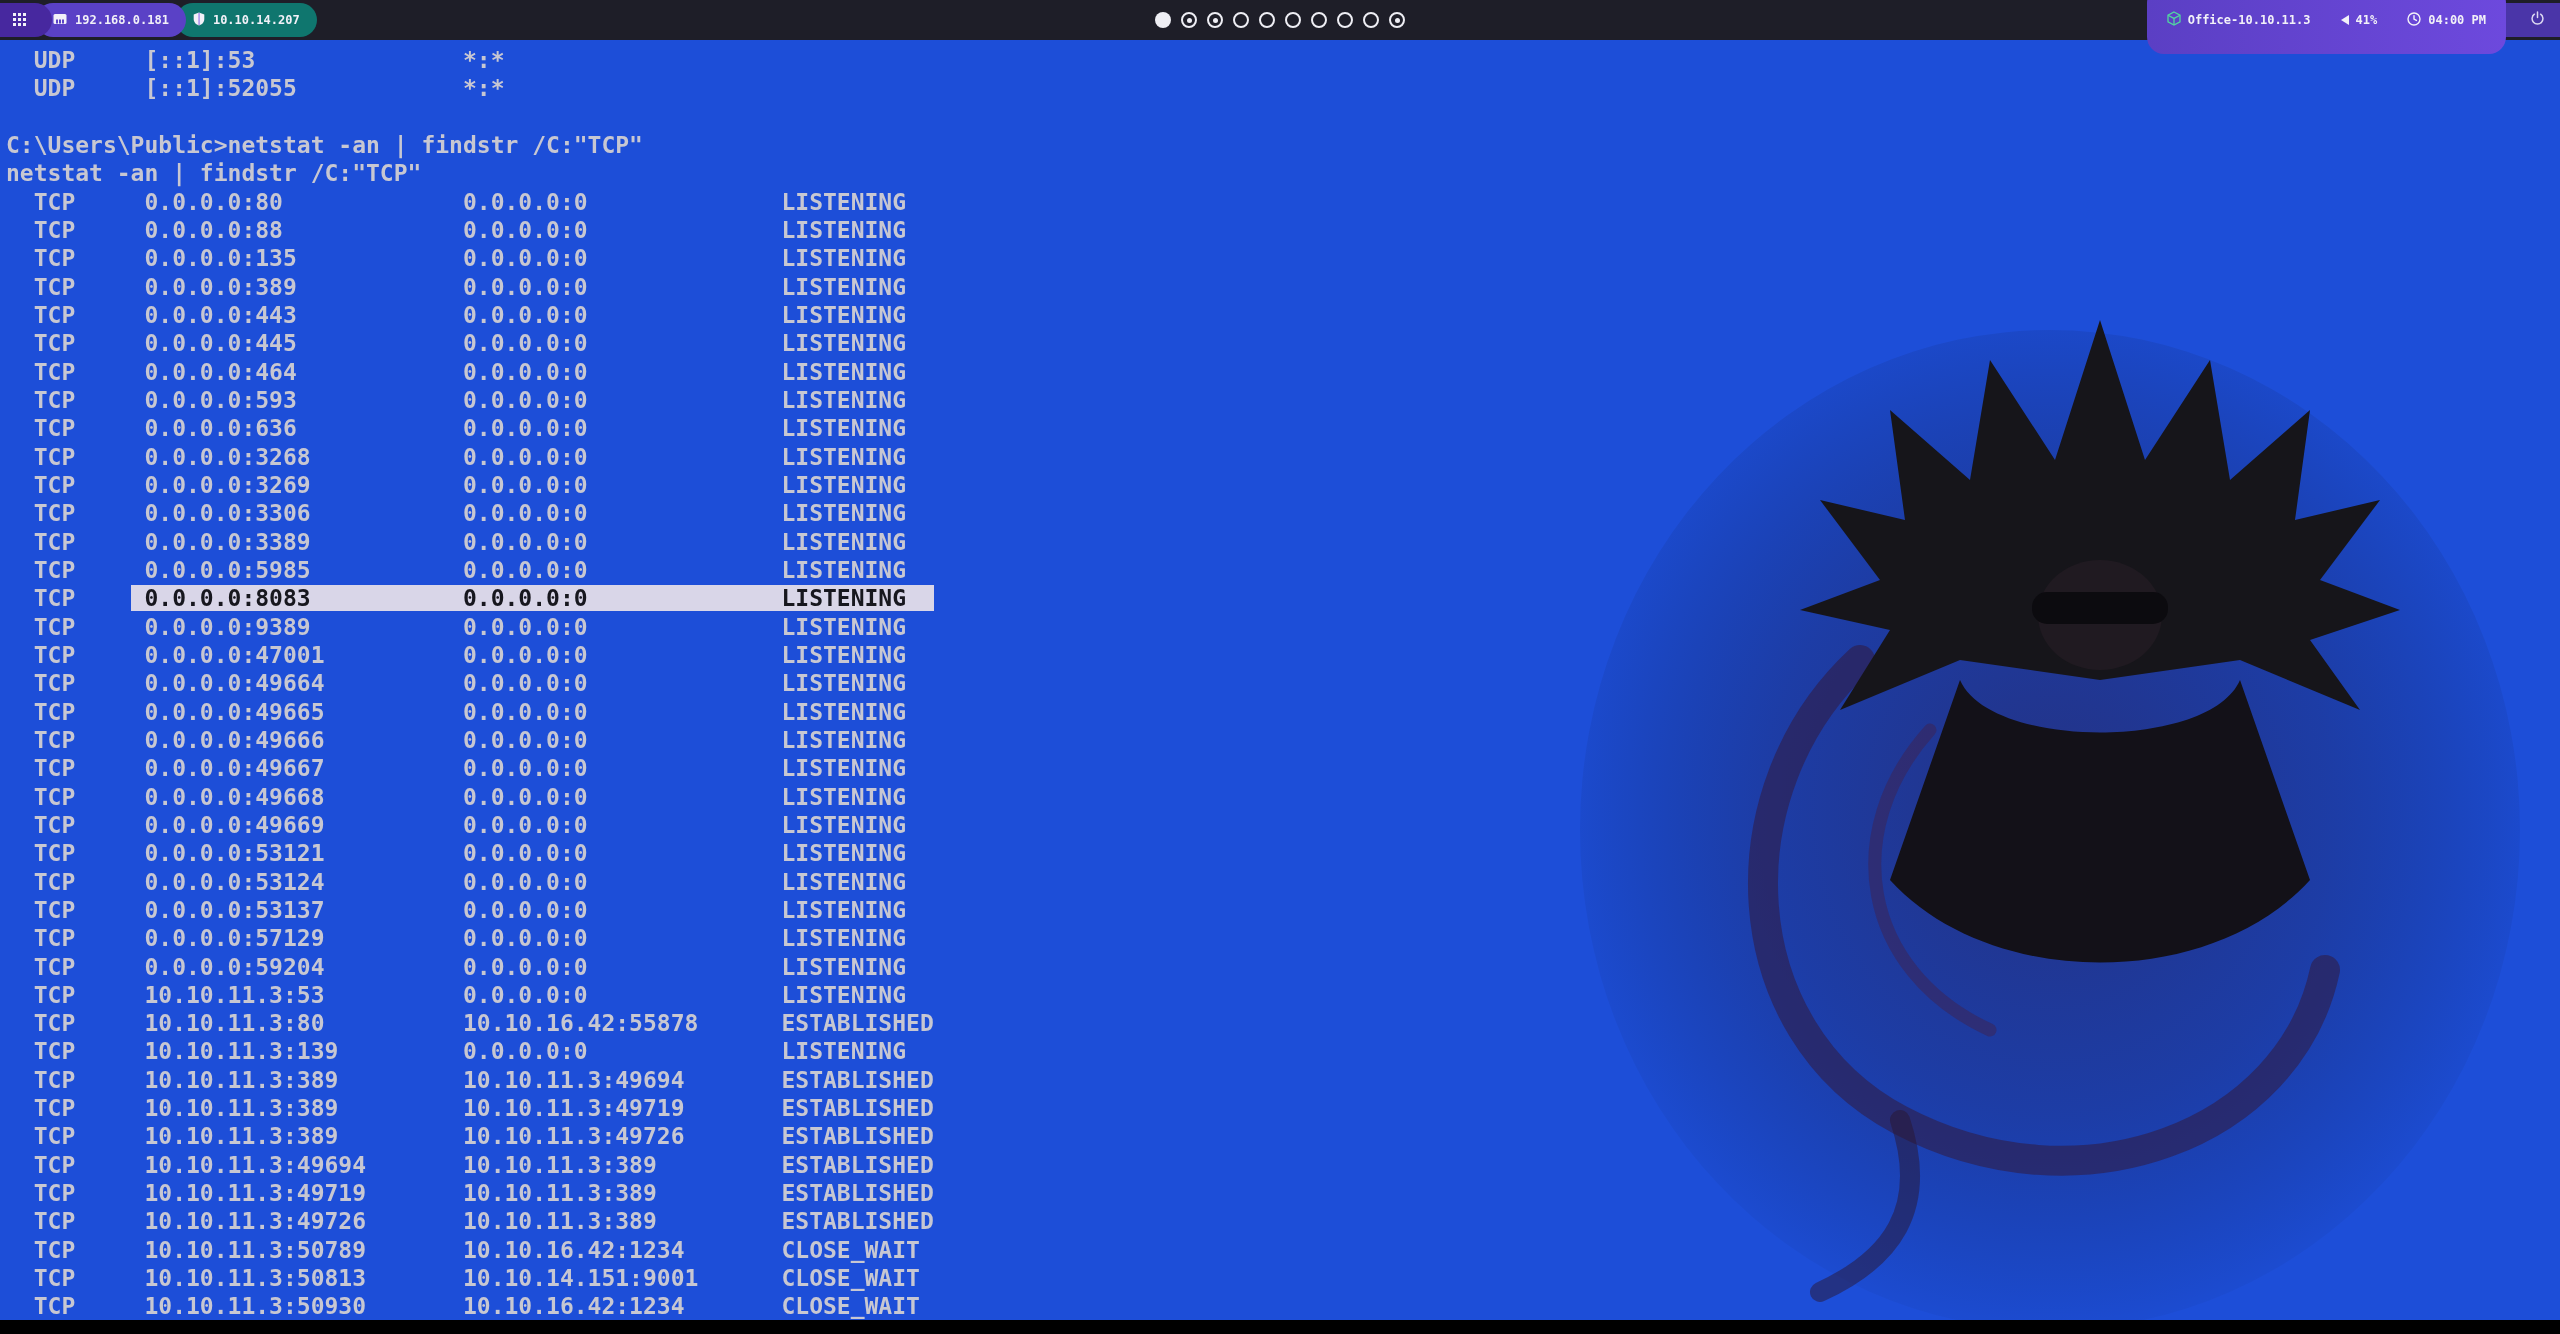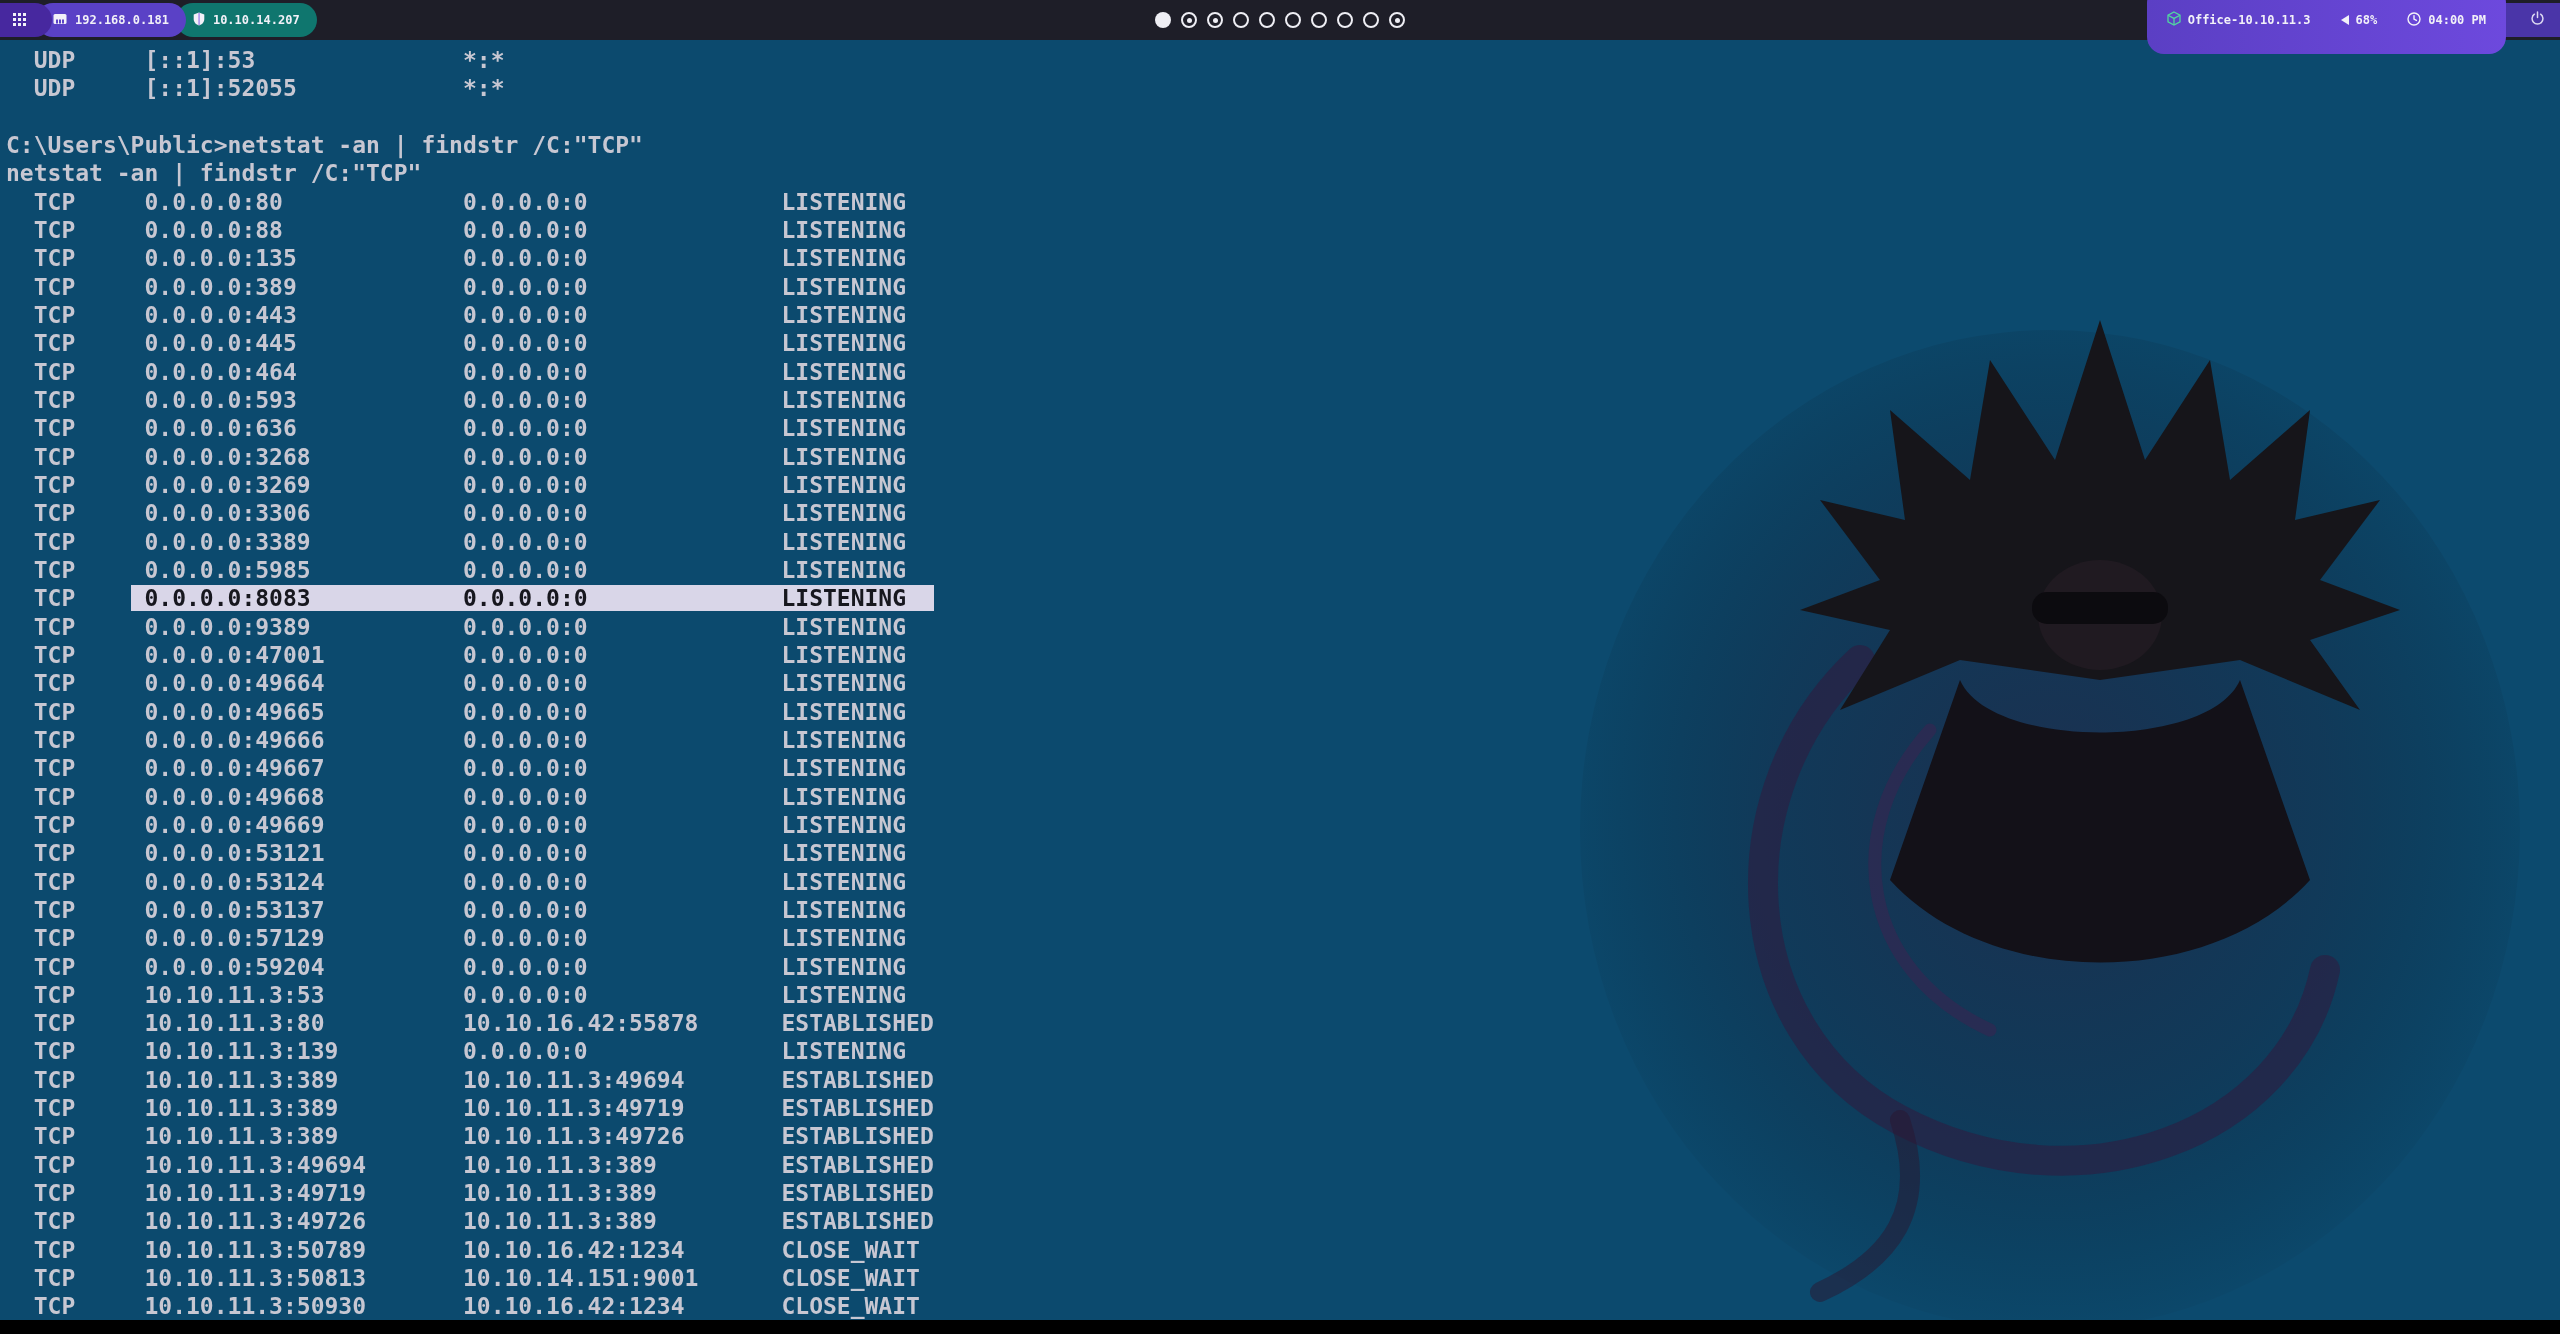--- a/index.html
+++ b/index.html
@@ -31,21 +31,21 @@
                color:#f2f1f8;z-index:2;white-space:nowrap;}
   .seg{display:flex;align-items:center;gap:7px;}
   .seg+.seg{margin-left:30px;}
   .power-seg{height:34px;width:78px;margin-left:-24px;border-radius:17px 0 0 17px;background:#4a35a8;
              display:flex;align-items:center;justify-content:flex-end;padding-right:15px;
              box-sizing:border-box;z-index:1;}
   .tri{width:0;height:0;border-top:5px solid transparent;border-bottom:5px solid transparent;
        border-right:8px solid #f2f1f8;display:inline-block;}
 
   
-  .terminal{position:absolute;top:40px;left:0;width:2560px;height:1294px;background:#0c4a6e;overflow:hidden;}
+  .terminal{position:absolute;top:40px;left:0;width:2560px;height:1294px;background:#1d4ed8;overflow:hidden;}
   .artwork{position:absolute;left:1430px;top:190px;width:1130px;height:1090px;pointer-events:none;}
   .term-pre{position:absolute;left:6px;top:6px;margin:0;white-space:pre;
             font-family:"DejaVu Sans Mono",monospace;font-size:23px;line-height:28.33px;
             font-weight:700;color:#c7c7d2;}
   .sel{background:#d9d6e8;color:#17171e;text-align:center;}
   .bottom-strip{position:absolute;left:0;bottom:0;width:100%;height:14px;background:#000;}
 </style>
 </head>
 <body>
 
@@ -114,21 +114,21 @@
           <span>
             <svg width="14" height="15" viewBox="0 0 14 15">
               <path d="M7 1 L13 4.2 V10.8 L7 14 L1 10.8 V4.2 Z" fill="none" stroke="#52d6a0" stroke-width="1.3"></path>
               <path d="M1 4.2 L7 7.4 L13 4.2 M7 7.4 V14" fill="none" stroke="#52d6a0" stroke-width="1.3"></path>
             </svg>
           </span>
           <span>Office-10.10.11.3</span>
         </span>
         <span class="seg">
           <span class="tri"></span>
-          <span>68%</span>
+          <span>41%</span>
         </span>
         <span class="seg">
           <span>
             <svg width="14" height="14" viewBox="0 0 14 14">
               <circle cx="7" cy="7" r="6" fill="none" stroke="#f2f1f8" stroke-width="1.4"></circle>
               <path d="M7 3.6 V7 L9.4 8.4" fill="none" stroke="#f2f1f8" stroke-width="1.4" stroke-linecap="round"></path>
             </svg>
           </span>
           <span>04:00 PM</span>
         </span>

